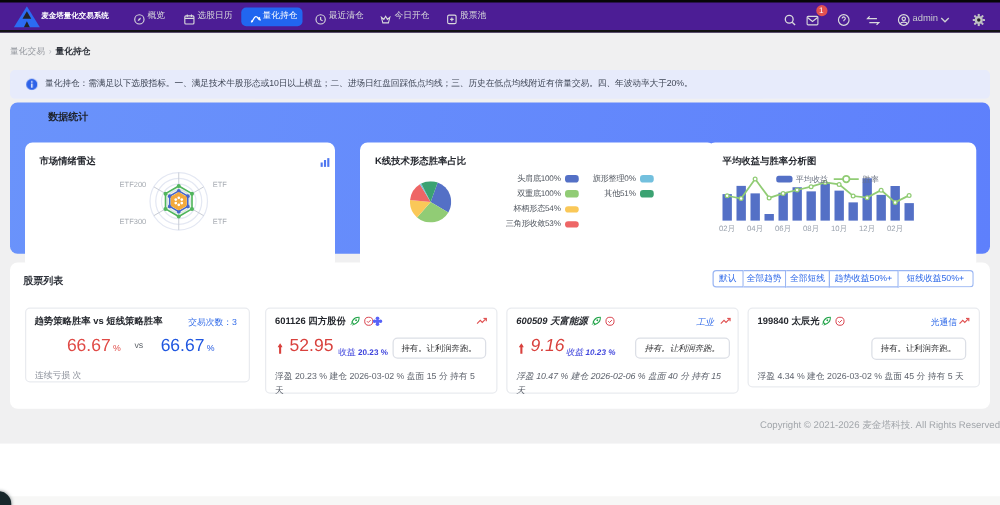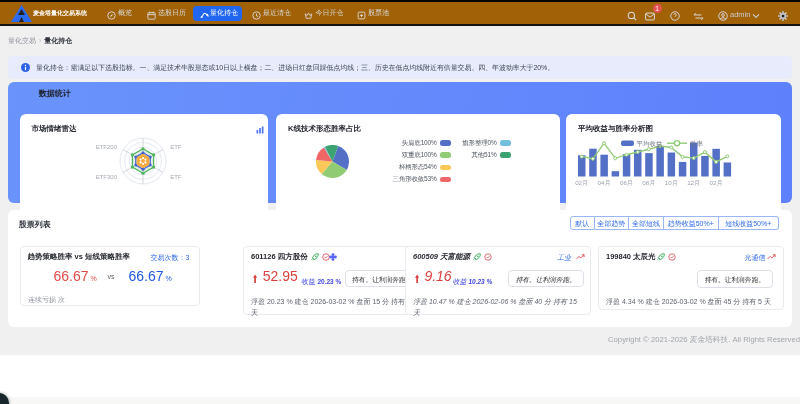--- a/index.html
+++ b/index.html
@@ -1,20 +1,20 @@
 <!DOCTYPE html>
 <html><head>
 <meta charset="utf-8">
 <style>
 * { margin:0; padding:0; box-sizing:border-box; }
 html,body { width:800px; height:404px; overflow:hidden; }
 body { font-family:"Liberation Sans", sans-serif; position:relative; background:#fff; }
 .abs { position:absolute; }
 
-#hdr { position:absolute; left:0; top:0; width:800px; height:26px; background:#a16207; border-top:2px solid #060607; border-bottom:2px solid #121214; }
+#hdr { position:absolute; left:0; top:0; width:800px; height:26px; background:#4c1d95; border-top:2px solid #060607; border-bottom:2px solid #121214; }
 .navtx { position:absolute; top:0; height:22px; line-height:22px; font-size:7px; color:#d9dadc; white-space:nowrap; }
 #pill { position:absolute; left:193px; top:3.5px; width:49px; height:15px; background:#2166f0; border-radius:4px; }
 .icn { position:absolute; }
 
 #content { position:absolute; left:0; top:26px; width:800px; height:329px; background:#f0f0f1; }
 #bottomwhite { position:absolute; left:0; top:355px; width:800px; height:49px; background:#fff; }
 #bstrip { position:absolute; left:0; top:397px; width:800px; height:7px; background:#f7f7f6; }
 #blob { position:absolute; left:-11px; top:393px; width:20px; height:20px; border-radius:50%; background:#17272b; box-shadow:0 0 3px rgba(23,39,43,0.6); }
 
 #bc { position:absolute; left:8px; top:36px; font-size:7px; color:#8f939a; }
@@ -193,21 +193,21 @@
       </g>
       <g font-size="6" fill="#a6abb2" font-family="Liberation Sans, sans-serif">
         <text x="97" y="35.3" text-anchor="end">ETF200</text>
         <text x="150.2" y="35.3">ETF</text>
         <text x="97" y="65.2" text-anchor="end">ETF300</text>
         <text x="150.2" y="65.2">ETF</text>
       </g>
     </svg>
   </div>
 
-  <div class="wcard" style="left:268px;width:283.5px;">
+  <div class="wcard" style="left:280px;width:283.5px;">
     <h4>K线技术形态胜率占比</h4>
     <svg class="icn" style="left:39.5px;top:31px" width="33" height="33" viewBox="0 0 33 33">
         <path d="M16.50 16.50 L22.14 1.00 A16.5 16.5 0 0 1 30.70 24.90 Z" fill="#5470c6"></path>
         <path d="M16.50 16.50 L30.70 24.90 A16.5 16.5 0 0 1 5.63 28.91 Z" fill="#91cc75"></path>
         <path d="M16.50 16.50 L5.63 28.91 A16.5 16.5 0 0 1 0.08 14.92 Z" fill="#fac858"></path>
         <path d="M16.50 16.50 L0.08 14.92 A16.5 16.5 0 0 1 7.95 2.39 Z" fill="#ee6666"></path>
         <path d="M16.50 16.50 L7.95 2.39 A16.5 16.5 0 0 1 8.96 1.82 Z" fill="#73c0de"></path>
         <path d="M16.50 16.50 L8.96 1.82 A16.5 16.5 0 0 1 22.14 1.00 Z" fill="#3ba272"></path>
       </svg>
 
@@ -292,21 +292,21 @@
 
   <div class="scard" style="left:11.5px;width:180px;height:60.5px;">
     <div class="sc-title">趋势策略胜率 vs 短线策略胜率</div>
     <div class="sc-ind" style="right:9px;">交易次数：3</div>
     <div class="abs" style="left:33px;top:21.5px;font-size:14px;color:#e04a46;">66.67<span style="font-size:7px;"> %</span></div>
     <div class="abs" style="left:87px;top:26px;font-size:7px;color:#5a5f66;">vs</div>
     <div class="abs" style="left:108px;top:21.5px;font-size:14px;color:#2057e0;">66.67<span style="font-size:7px;"> %</span></div>
     <div class="abs" style="left:7.5px;top:48.5px;font-size:7px;color:#8b909a;">连续亏损 次</div>
   </div>
 
-  <div class="scard" style="left:204px;width:186px;height:69.5px;margin-left:31px;">
+  <div class="scard" style="left:204px;width:186px;height:69.5px;">
     <div class="sc-title">601126 四方股份</div>
     <svg class="icn" style="left:67px;top:6px" width="8" height="8" viewBox="0 0 16 16" fill="#21a348">
         <path d="M14.5 1.5 C10.5 1.2 6.8 2.8 4.8 6.2 L3 9.5 L6.5 13 L9.8 11.2 C13.2 9.2 14.8 5.5 14.5 1.5 Z" fill="none" stroke="#21a348" stroke-width="1.7"></path>
         <circle cx="9.7" cy="6.3" r="1.5" fill="#21a348"></circle>
         <path d="M3.8 10.5 L1.3 13.5 M5.5 12.2 L4.3 14.8" stroke="#21a348" stroke-width="1.5" fill="none"></path>
       </svg>
     <svg class="icn" style="left:77.5px;top:6px" width="8" height="8" viewBox="0 0 16 16" fill="none" stroke="#d9434e" stroke-width="1.6">
         <circle cx="8" cy="8" r="6.5"></circle>
         <path d="M5.2 8 L7.2 10 L11 6.2"></path>
       </svg>

